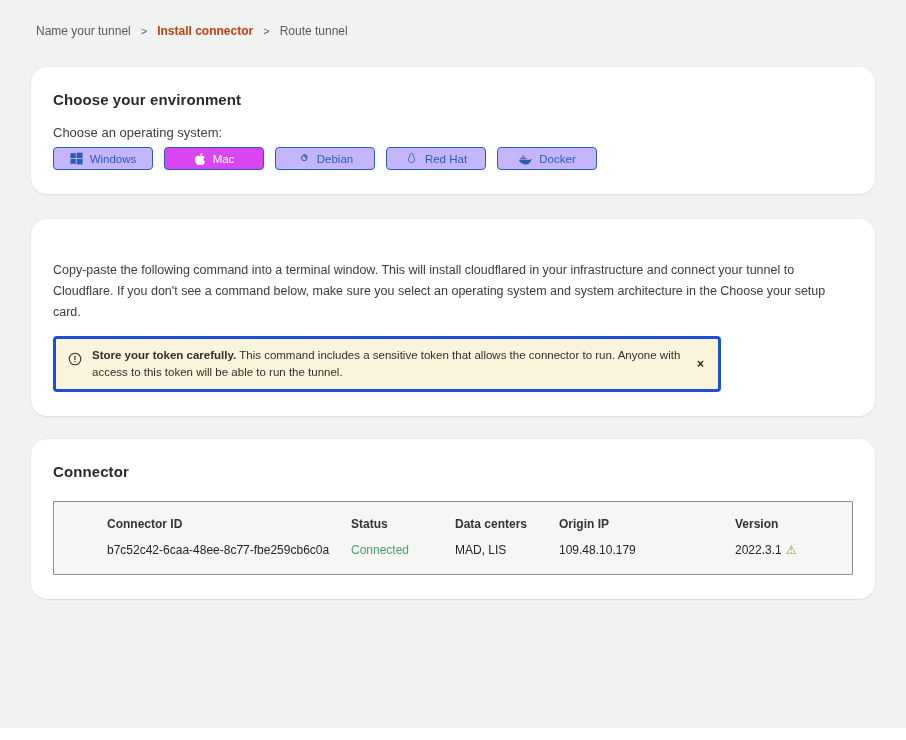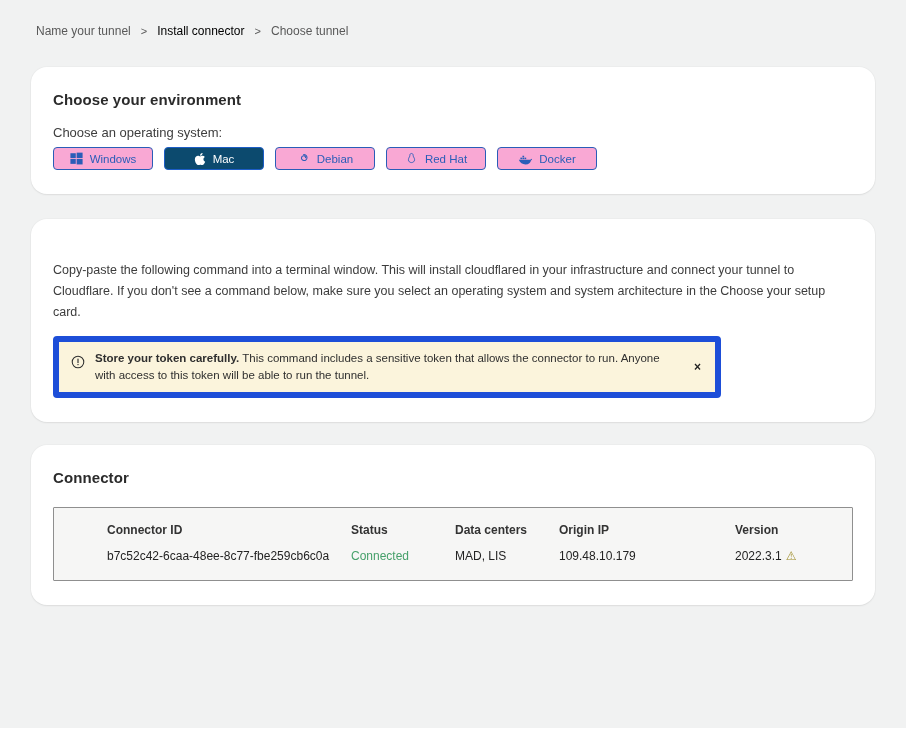--- a/index.html
+++ b/index.html
@@ -2,42 +2,42 @@
 <html><head>
 <meta charset="utf-8">
 <style>
   * { margin:0; padding:0; box-sizing:border-box; }
   html,body { width:906px; height:740px; background:#ffffff; font-family:"Liberation Sans", sans-serif; }
   .page { width:906px; height:728px; background:#f1f2f2; overflow:hidden; }
 
   
   .breadcrumb { padding:24px 0 0 36px; font-size:12px; color:#595959; display:flex; gap:10px; align-items:center; }
   .breadcrumb .crumb { color:#595959; cursor:default; }
-  .breadcrumb .crumb.active { color:#000000; font-weight:normal; }
+  .breadcrumb .crumb.active { color:#c2410c; font-weight:bold; }
   .breadcrumb .sep { color:#595959; font-size:11px; }
 
   
   .card { background:#ffffff; border-radius:16px; margin:0 31px; box-shadow:0 1px 2px rgba(0,0,0,0.07), 0 0 0 1px rgba(0,0,0,0.02); padding:24px 22px 24px 22px; }
   .card h2 { font-size:15px; font-weight:bold; color:#2b2b2b; letter-spacing:0.1px; }
   .card1 { margin-top:29px; }
   .card2 { margin-top:25px; }
   .card3 { margin-top:23px; }
 
   
   .os-label { margin-top:17px; font-size:13px; color:#3d3d3d; }
   .os-row { display:flex; gap:11px; margin-top:7px; }
   .os-btn { width:100px; height:23px; display:flex; align-items:center; justify-content:center; gap:7px;
-            border:1px solid #2a5db8; border-radius:4px; background:#f9a8d4; color:#2a5db8;
+            border:1px solid #2a5db8; border-radius:4px; background:#c4b5fd; color:#2a5db8;
             font-size:11.5px; font-family:"Liberation Sans", sans-serif; cursor:pointer; }
-  .os-btn.selected { background:#0c4a6e; border-color:#1c5dc6; color:#fff; }
+  .os-btn.selected { background:#d946ef; border-color:#1c5dc6; color:#fff; }
   .os-btn svg { display:block; }
 
   
   .desc { margin-top:17px; font-size:12.5px; line-height:21px; color:#3c3c3c; max-width:800px; }
-  .banner { margin-top:13px; width:668px; background:#fbf4dc; border:6px solid #1d4ed8; border-radius:4px;
+  .banner { margin-top:13px; width:668px; background:#fbf4dc; border:3px solid #1d4ed8; border-radius:4px;
             padding:8px 12px 8px 12px; display:flex; align-items:flex-start; gap:10px; }
   .banner-icon { flex:0 0 auto; margin-top:5px; }
   .banner-text { font-size:11.5px; line-height:17px; color:#2f2f2f; flex:1 1 auto; }
   .banner-text b { font-weight:bold; }
   .banner-close { flex:0 0 auto; border:none; background:transparent; color:#232323; font-size:12px; font-weight:bold;
                   cursor:pointer; line-height:1; padding:2px; margin-top:9px; }
 
   .codeblock { margin-top:9px; width:668px; background:#f6f6f5; border:1px solid #d8d8d6; border-radius:4px;
                padding:12px 14px 12px 14px; position:relative; font-family:"DejaVu Sans Mono", monospace;
                font-size:10.5px; color:#4d4d4d; }
@@ -61,21 +61,21 @@
 </head>
 <body>
 
 <div class="page">
 
   <nav class="breadcrumb">
     <span class="crumb">Name your tunnel</span>
     <span class="sep">&gt;</span>
     <span class="crumb active">Install connector</span>
     <span class="sep">&gt;</span>
-    <span class="crumb">Choose tunnel</span>
+    <span class="crumb">Route tunnel</span>
   </nav>
 
   <section class="card card1">
     <h2>Choose your environment</h2>
     <div class="os-label">Choose an operating system:</div>
     <div class="os-row">
 
       <button class="os-btn">
         <span>
           <svg width="13" height="13" viewBox="0 0 16 16">

